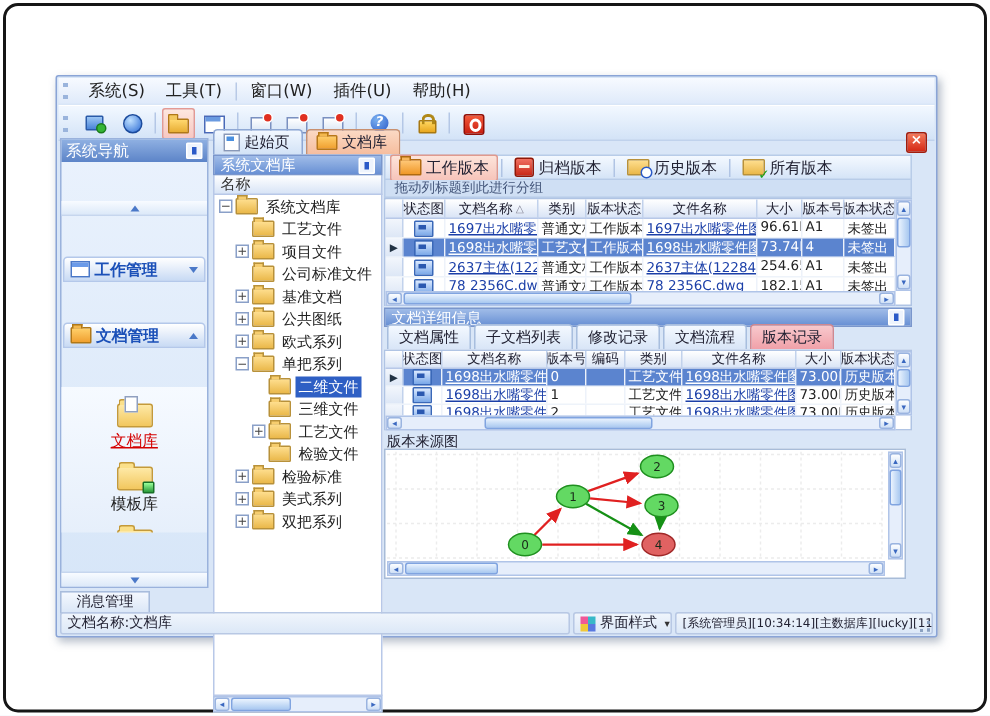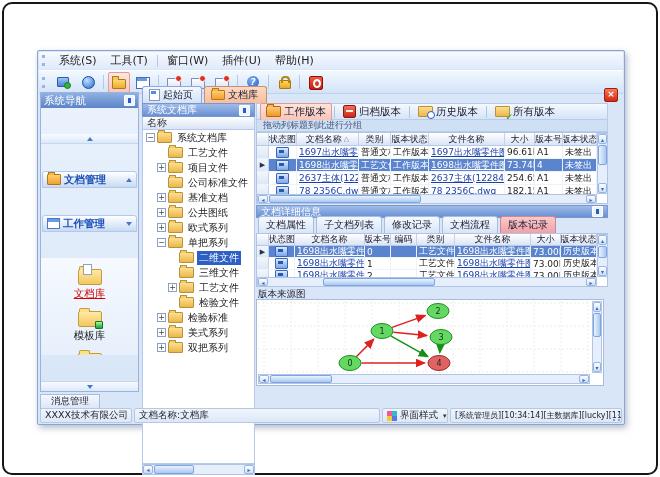--- a/index.html
+++ b/index.html
@@ -226,28 +226,28 @@
 
     <div class="side">
       <div class="side-title">
         <span>系统导航</span>
         <span class="pin"></span>
       </div>
       <div class="side-collapse">
           <i class="chev up"></i>
         </div>
       <div class="sgroup">
+        <i class="gico window-grid-icon"></i>
+        <span>工作管理</span>
+        <i class="chev down"></i>
+      </div>
+      <div class="sgroup">
         <i class="gico folder-small-icon"></i>
         <span>文档管理</span>
         <i class="chev up"></i>
-      </div>
-      <div class="sgroup">
-        <i class="gico window-grid-icon"></i>
-        <span>工作管理</span>
-        <i class="chev down"></i>
       </div>
       <div class="side-items" id="side-items">
           <div class="side-item selected">
             <span class="sic document-folder-icon"></span>
             <span class="lbl">文档库</span>
           </div>
           <div class="side-item">
             <span class="sic template-folder-icon"></span>
             <span class="lbl">模板库</span>
           </div>
@@ -633,21 +633,20 @@
           <span class="sthumb" style="width:60px"></span>
           <span class="sflex"></span>
           <span class="sbtn">▸</span>
         </div>
       </div>
     </div>
 
     <div class="msgtab">消息管理</div>
 
     <div class="status">
-      <span class="scell c1">XXXX技术有限公司</span>
       <span class="scell c2">文档名称:文档库</span>
       <span class="scell c3">
         <i class="theme-icon"></i>
         <span>界面样式</span>
         <i class="darr">▾</i>
       </span>
       <span class="scell c4">
         <span>[系统管理员][10:34:14][主数据库][lucky][11000]</span>
         <span class="grip2"></span>
       </span>

